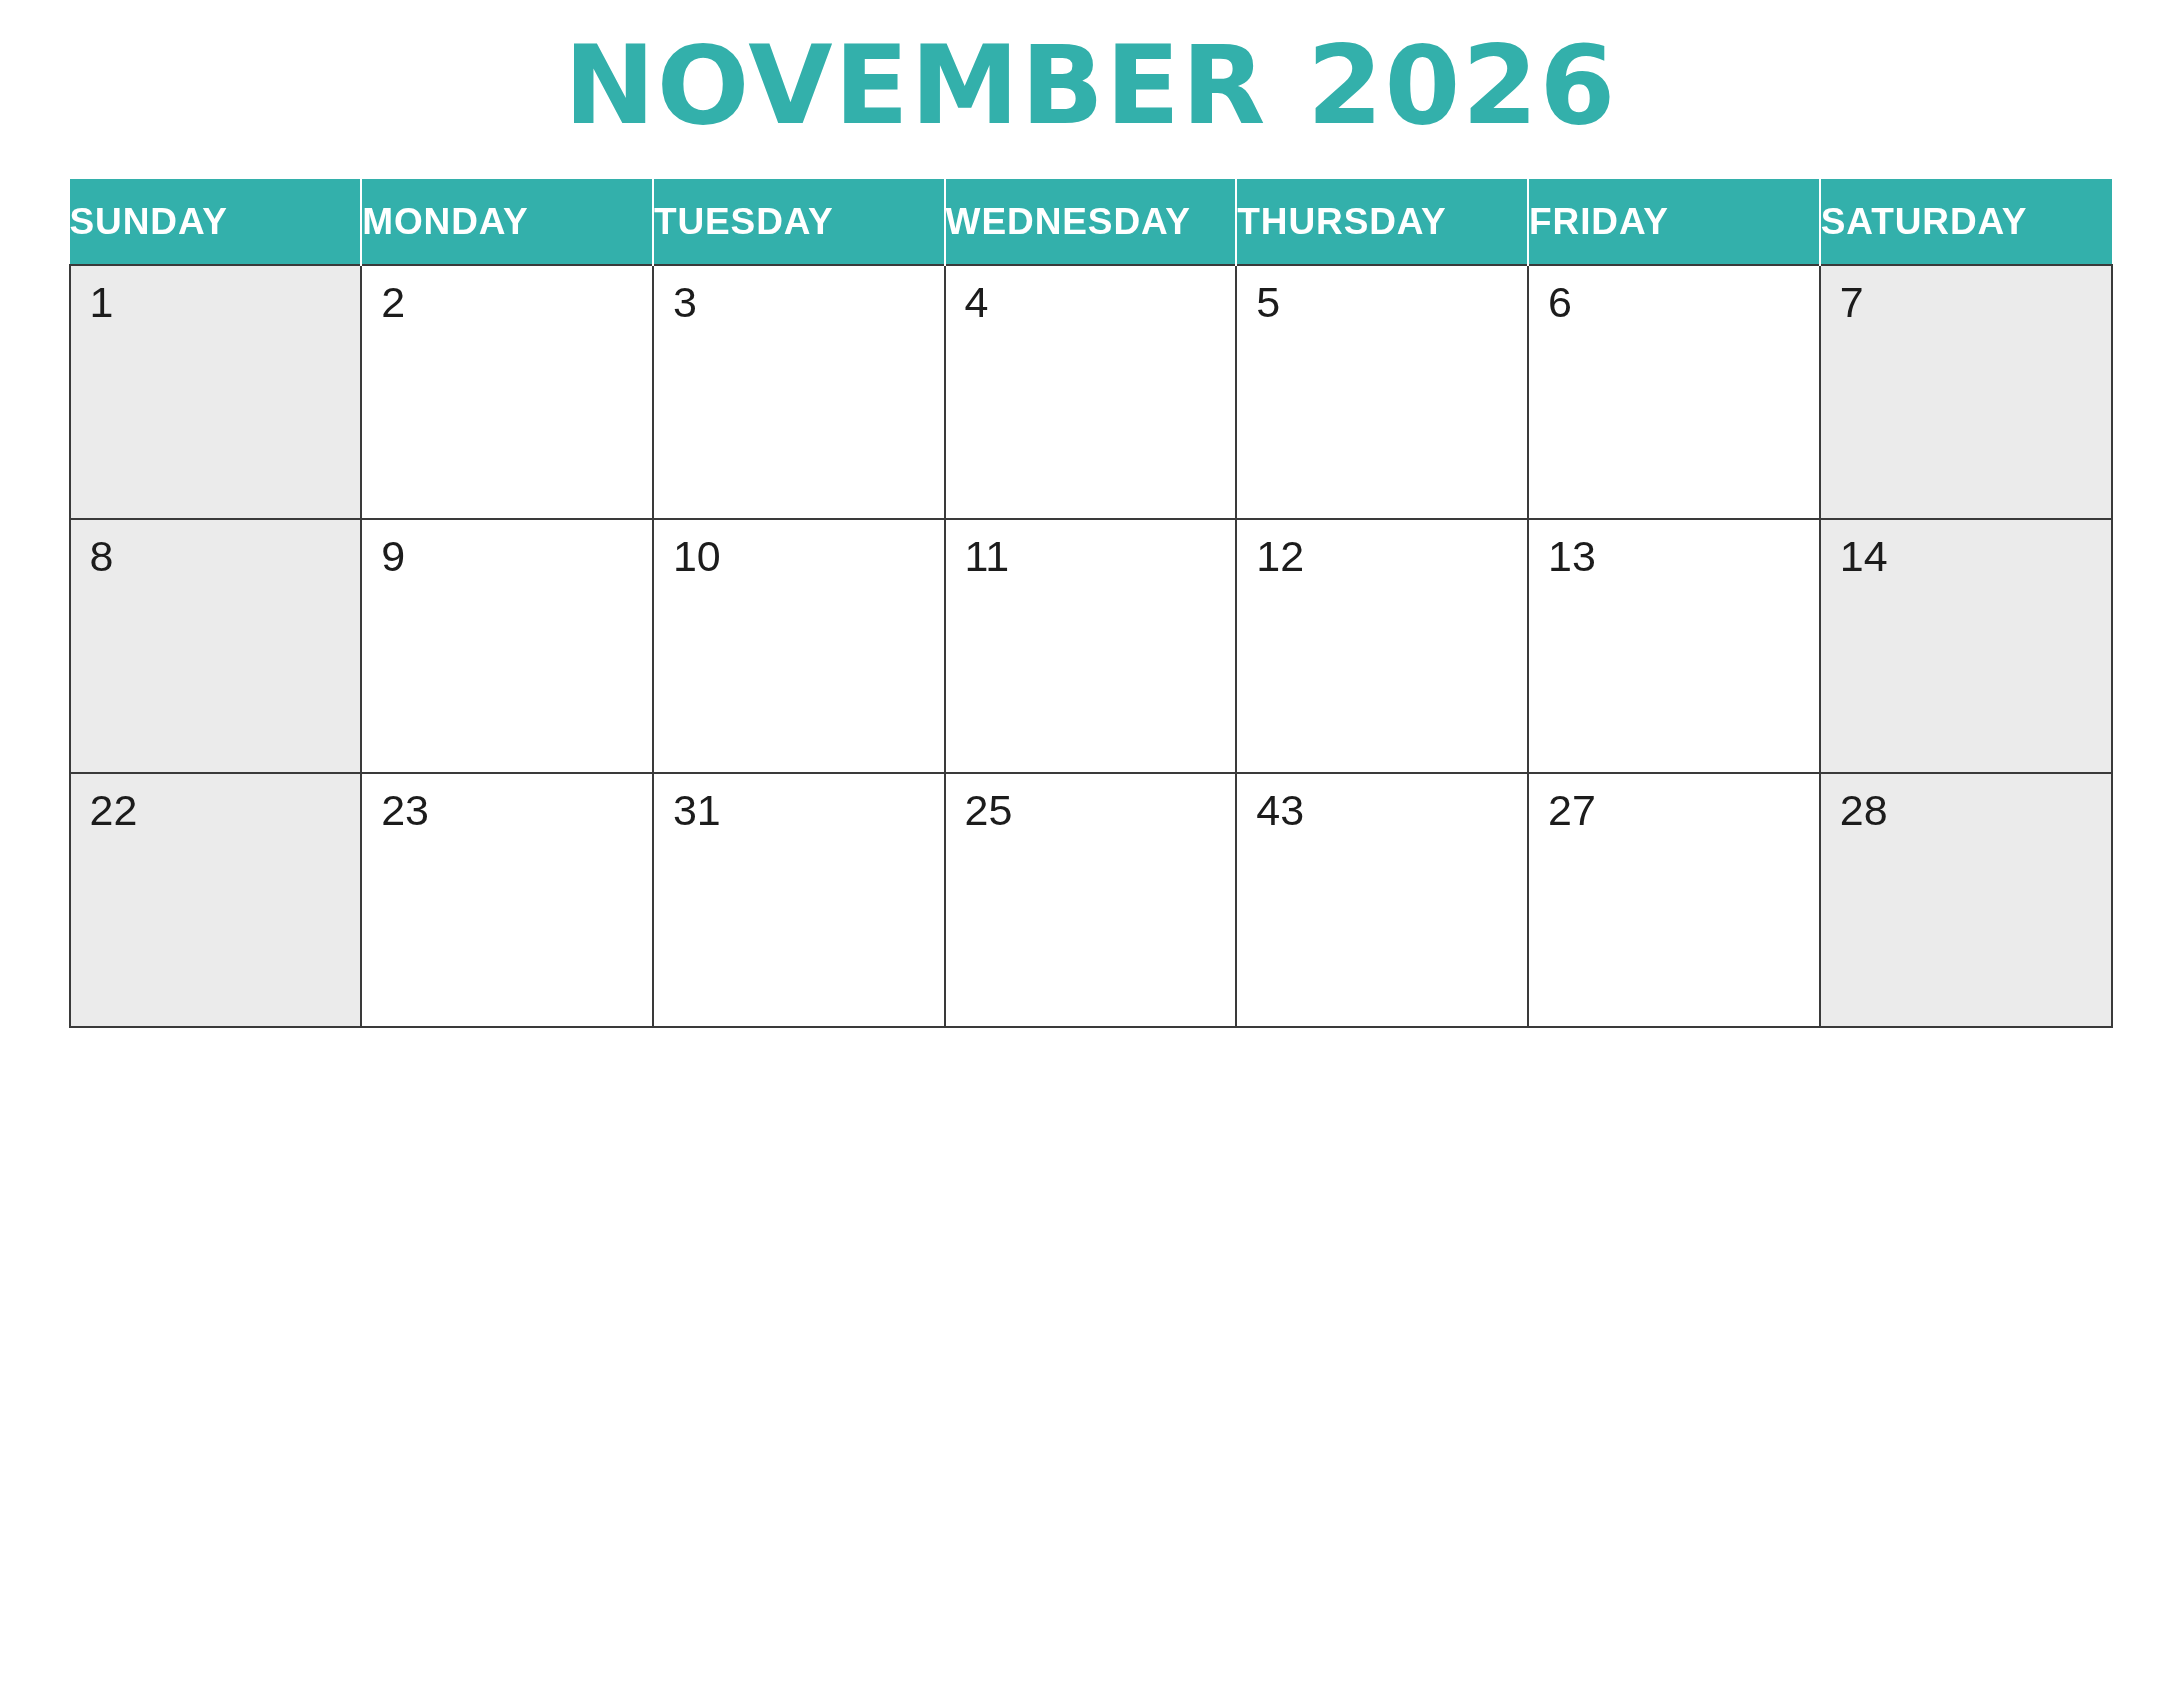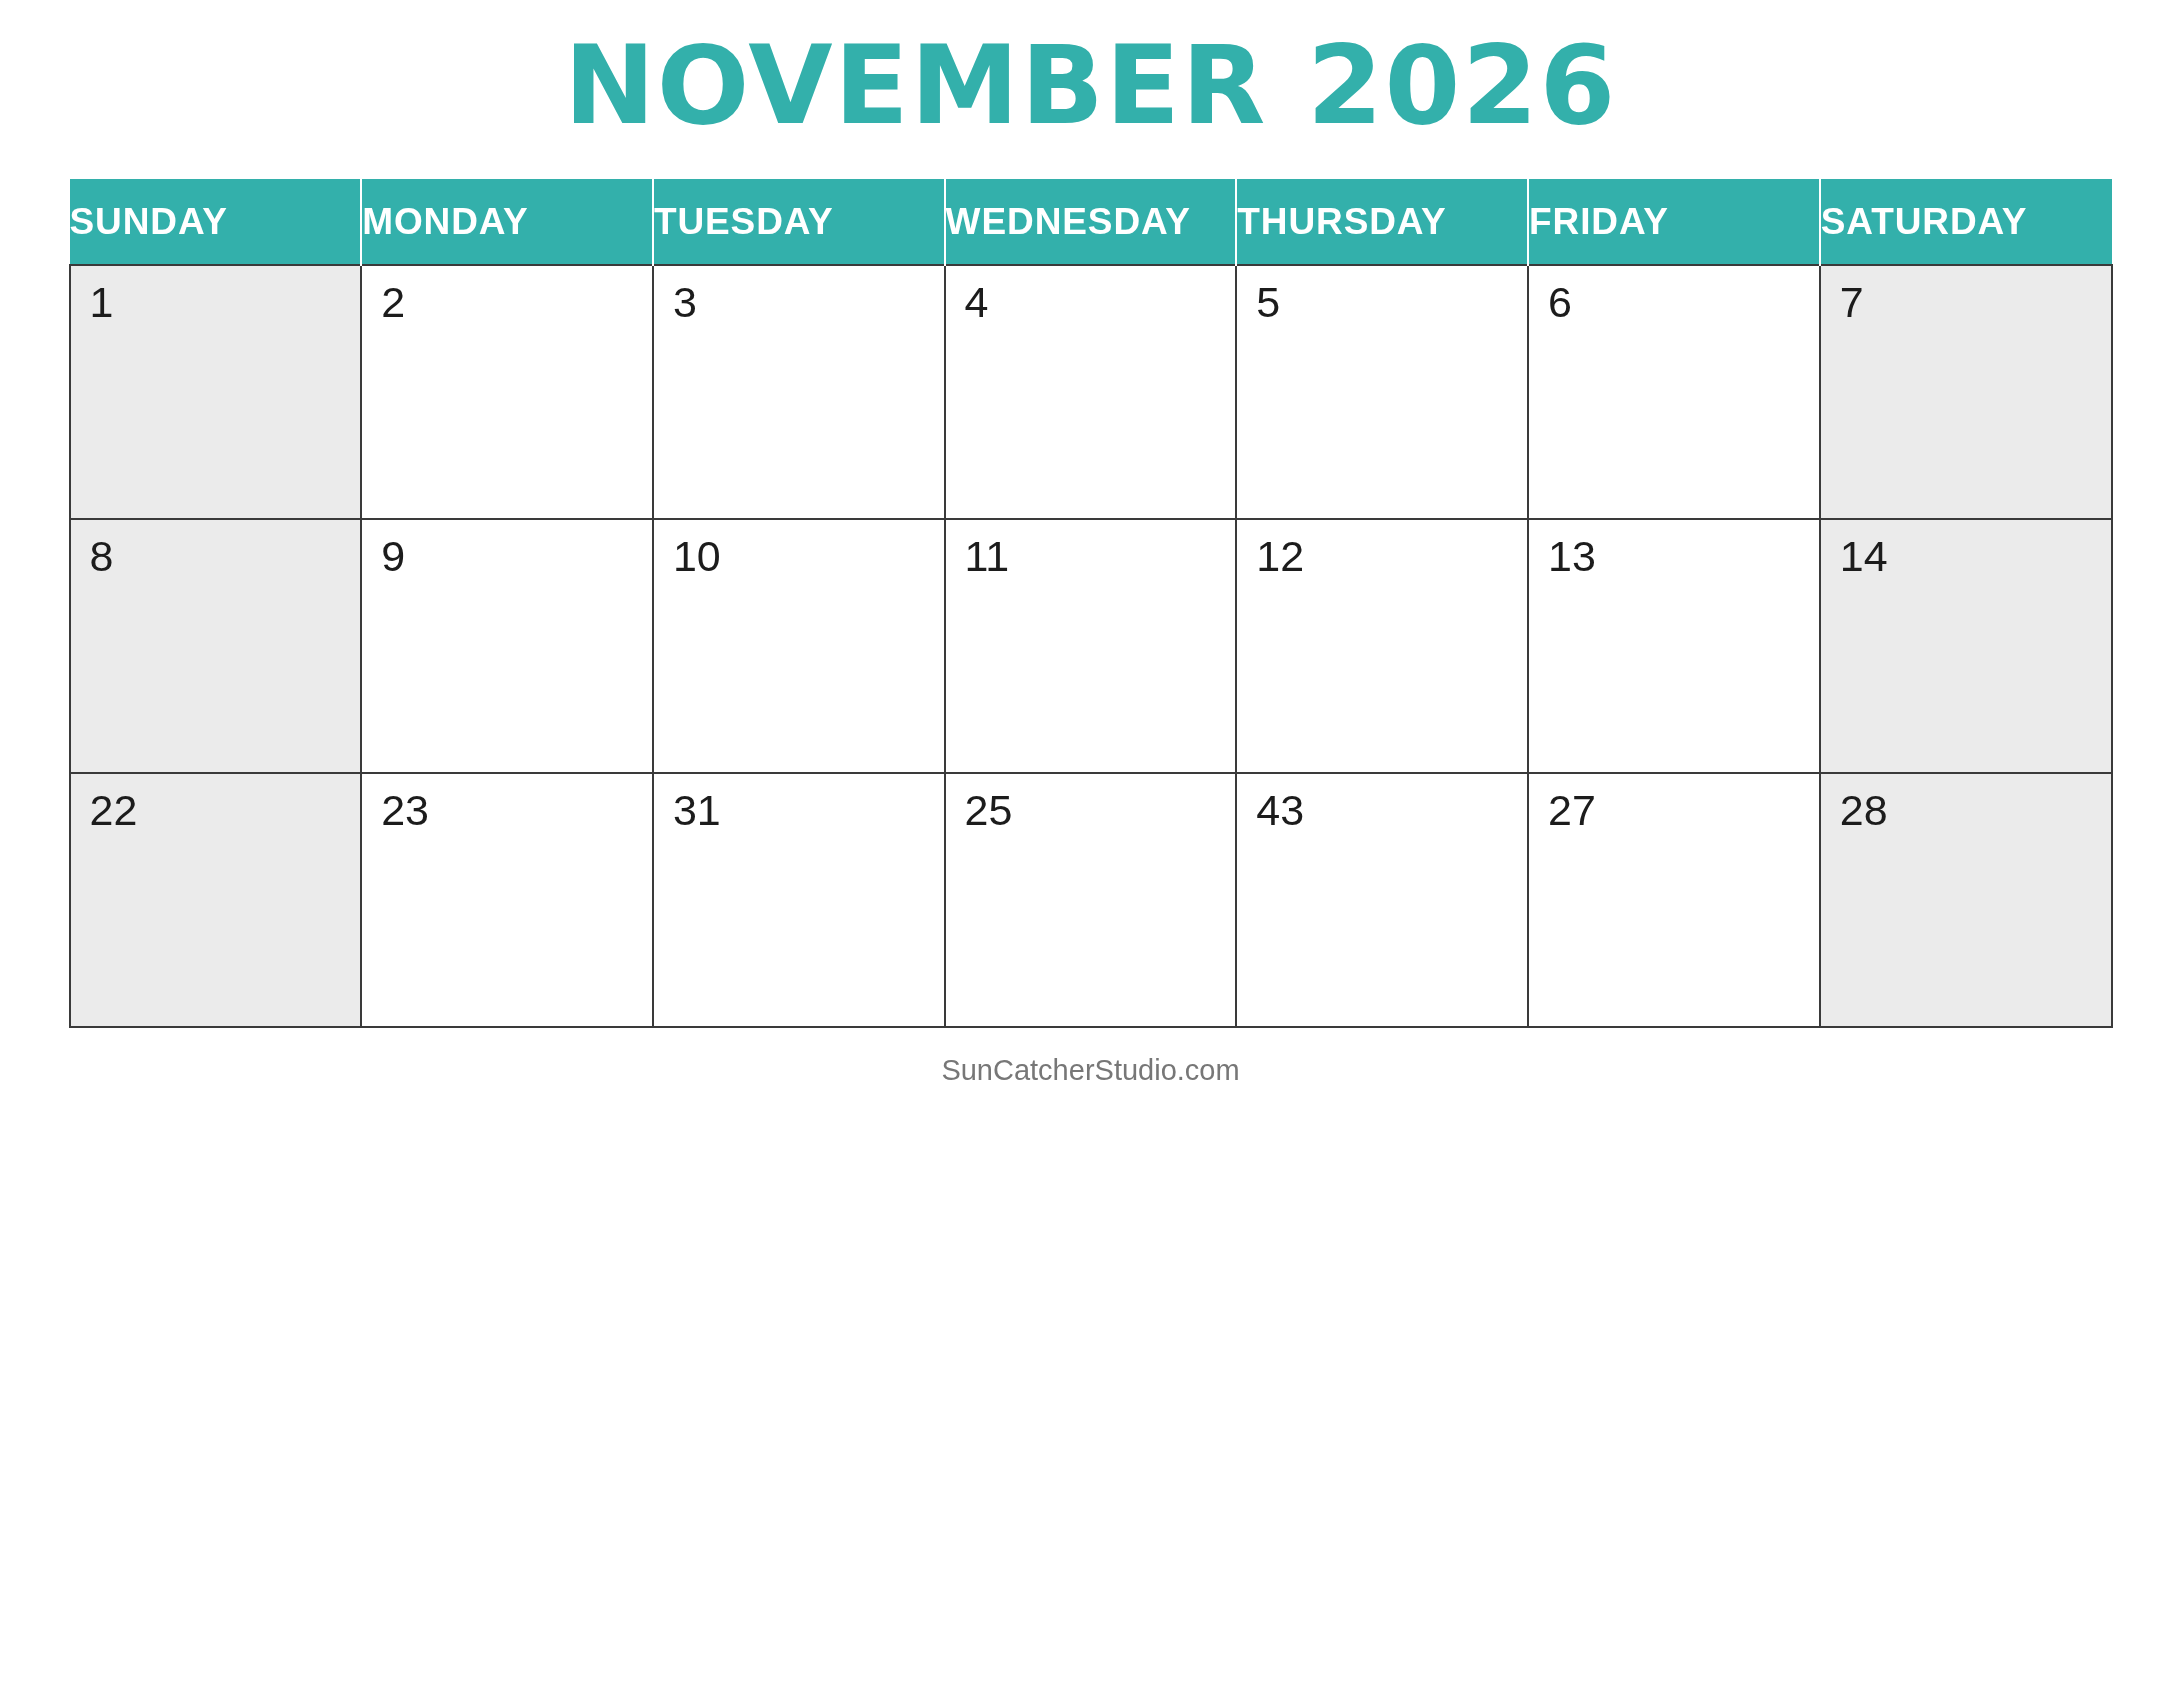--- a/index.html
+++ b/index.html
@@ -169,16 +169,15 @@
         <td>
             <span class="daynum">27</span>
           </td>
         <td class="weekend">
             <span class="daynum">28</span>
           </td>
       </tr>
     </tbody>
   </table>
 
-  <div class="footer">SunCatcherStudio.com</div>
 
 </div>
 
 
 </body></html>

